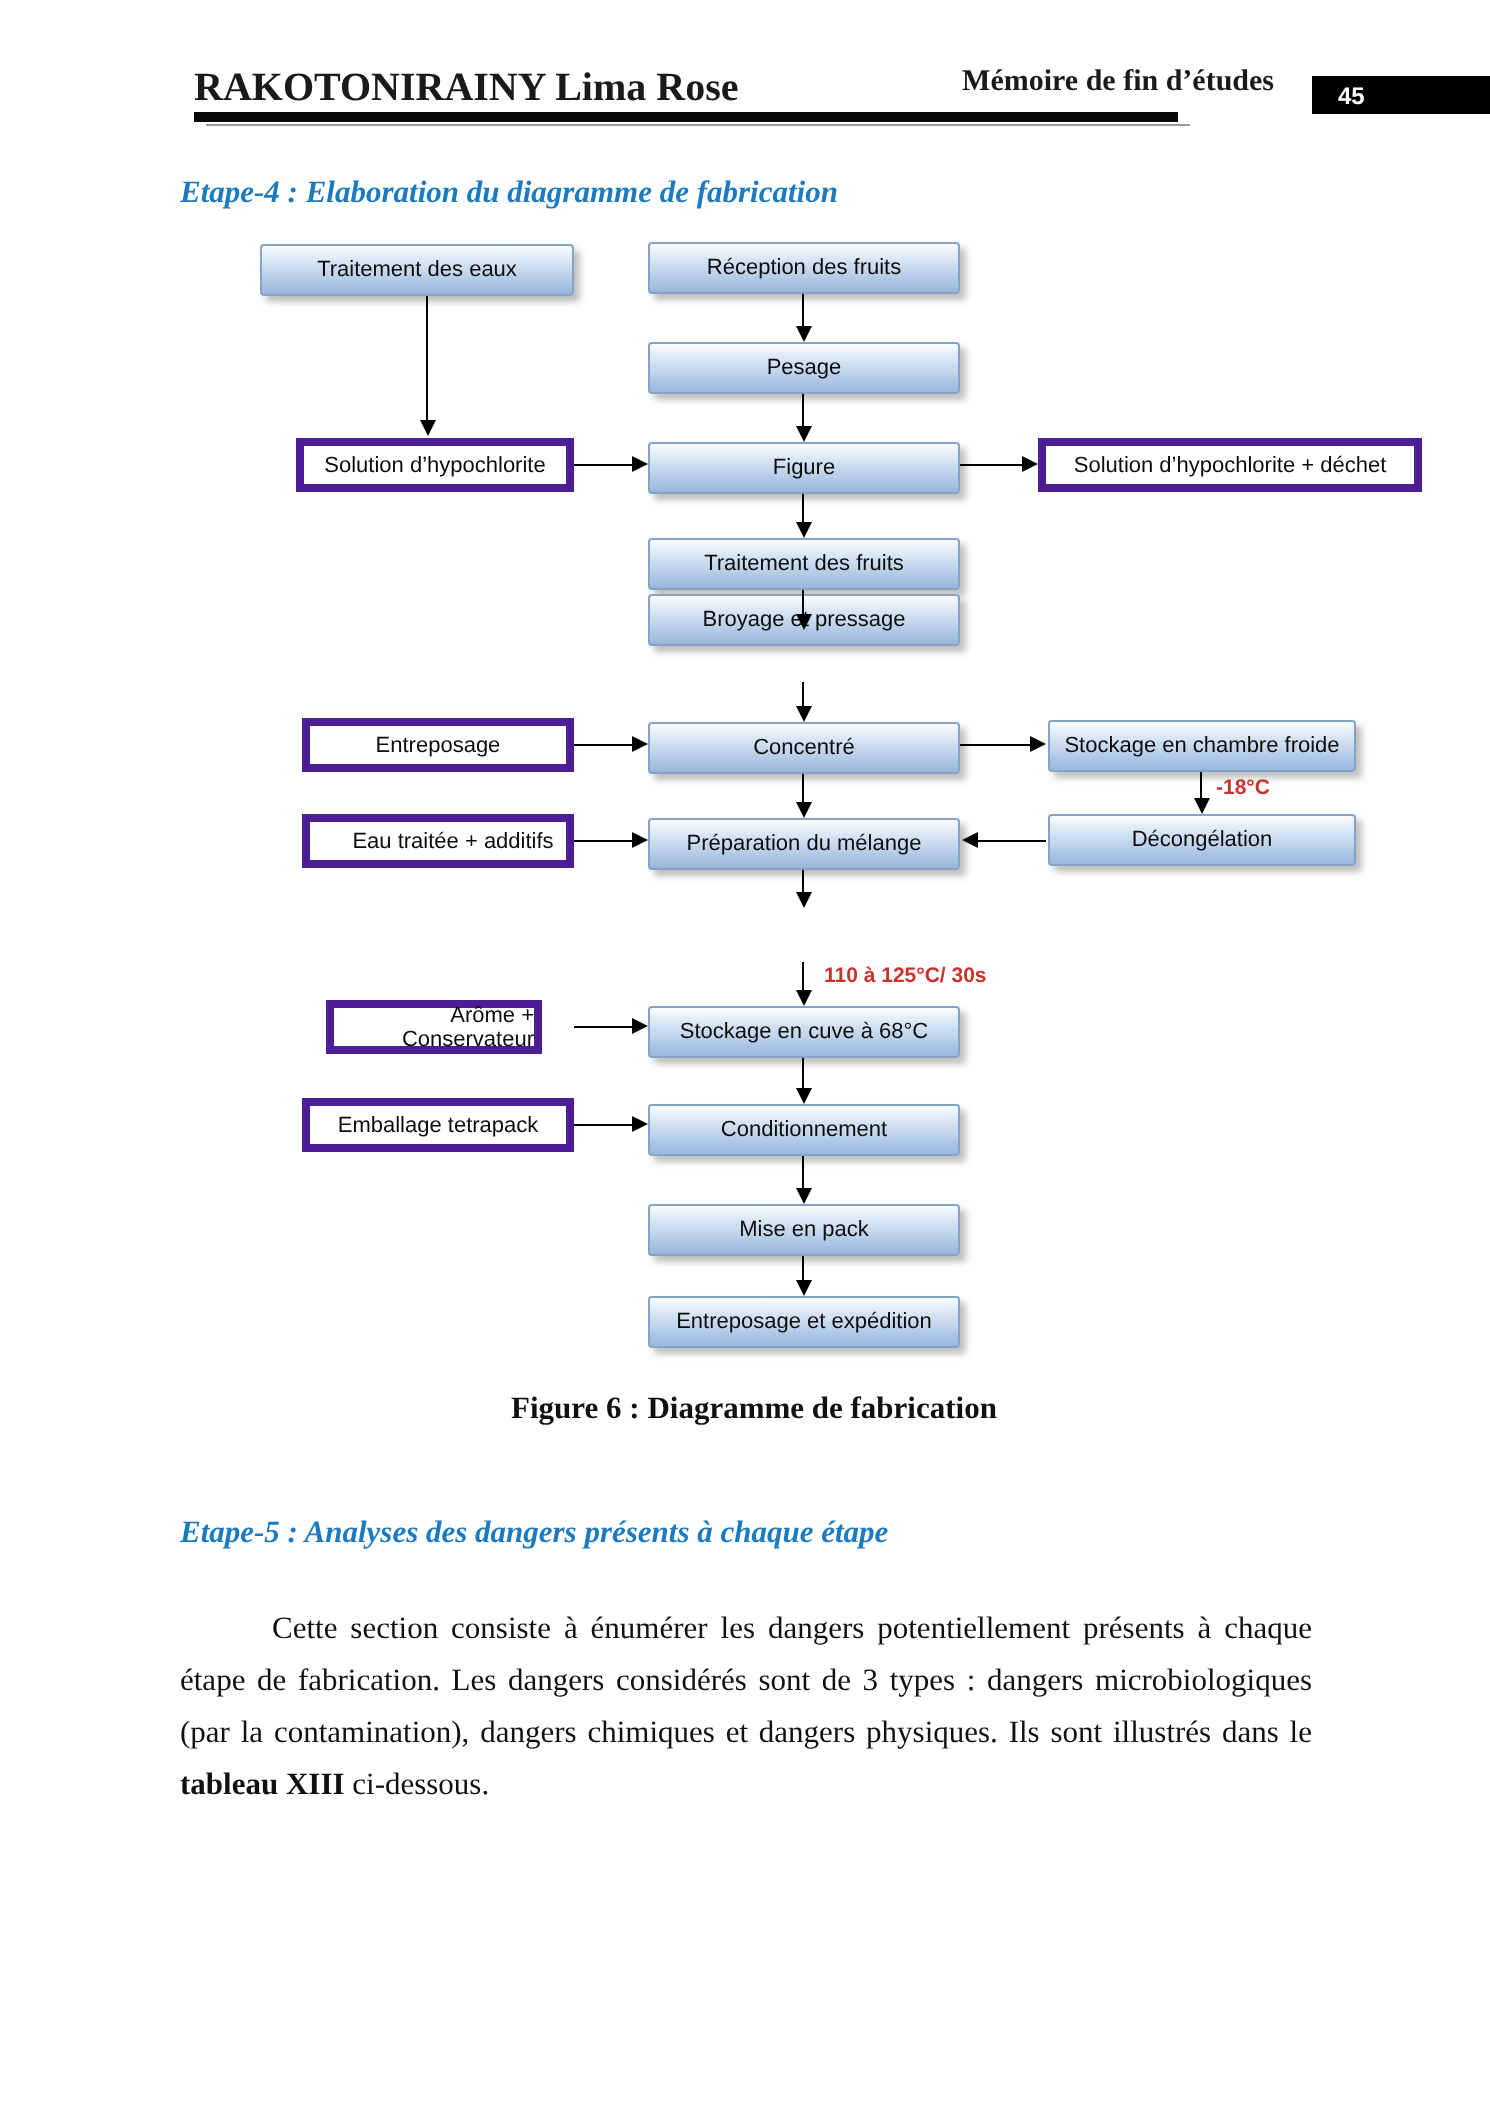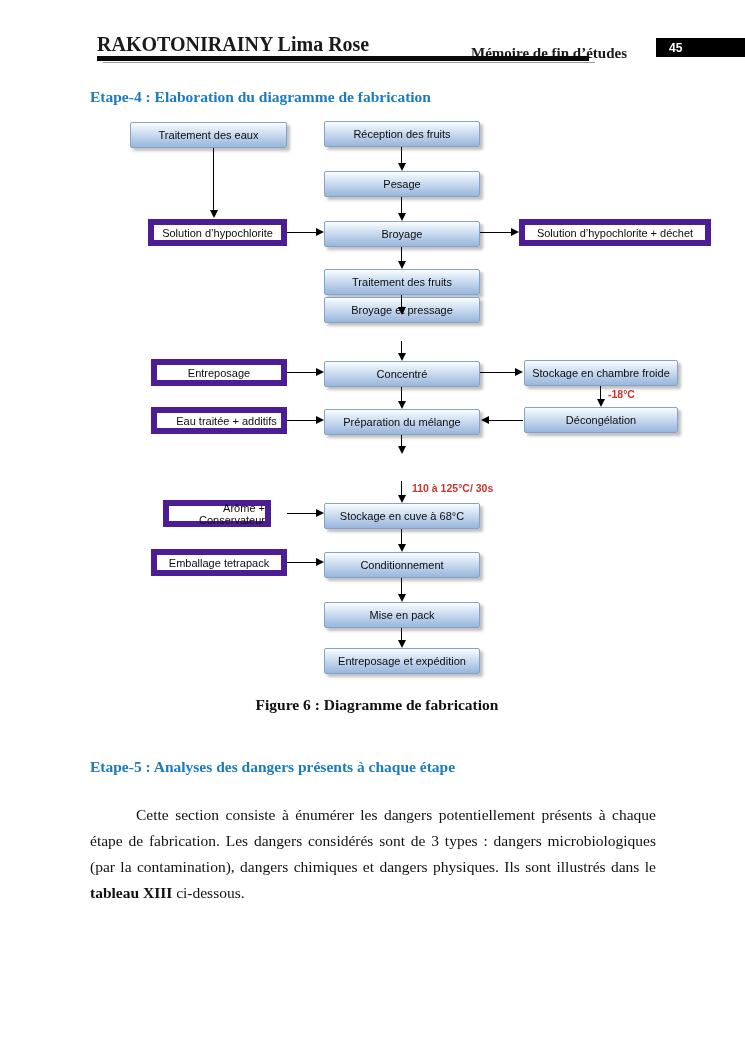--- a/index.html
+++ b/index.html
@@ -1,38 +1,38 @@
 <!DOCTYPE html>
 <html><head>
 <meta charset="utf-8">
 <style>
   html,body{margin:0;padding:0;background:#e8e8e8;}
   .page{position:relative;width:745px;height:1053px;background:#ffffff;margin:0 auto;
         font-family:"Liberation Serif",serif;overflow:hidden;}
 
   
   .hdr-author{position:absolute;left:97px;top:33px;font-size:20px;font-weight:bold;color:#1a1a1a;}
-  .hdr-title{position:absolute;right:118px;top:33px;font-size:15px;font-weight:bold;color:#1a1a1a;margin-top:12px;}
+  .hdr-title{position:absolute;right:108px;top:33px;font-size:15px;font-weight:bold;color:#1a1a1a;}
   .hdr-pagebox{position:absolute;left:656px;top:38px;width:89px;height:19px;background:#000;
         color:#fff;font-family:"Liberation Sans",sans-serif;font-size:12px;font-weight:bold;
         display:flex;align-items:center;padding-left:13px;box-sizing:border-box;}
   .rule-thick{position:absolute;left:97px;top:56px;width:492px;height:5px;background:#0a0a0a;}
   .rule-thin{position:absolute;left:103px;top:62px;width:492px;height:1px;background:#9a9a9a;}
 
   
-  .h-blue{position:absolute;left:90px;font-size:15.5px;font-weight:bold;color:#1c7bbf;}
+  .h-blue{position:absolute;left:90px;font-size:15.5px;font-weight:bold;color:#1c7bbf;font-style:italic;}
 
   
   .flow{position:absolute;left:0;top:0;width:745px;height:700px;}
   .bnode{position:absolute;box-sizing:border-box;height:26px;border:1px solid #84a3c6;border-radius:2px;
         background:linear-gradient(180deg,#fcfdff 0%,#e2edf8 22%,#c3d6ec 55%,#a8c2e2 82%,#9ab7dc 100%);
         box-shadow:3px 3px 3px rgba(130,130,130,.5);
         display:flex;align-items:center;justify-content:center;
         font-family:"Liberation Sans",sans-serif;font-size:11px;color:#0c0c0c;}
-  .wnode{position:absolute;box-sizing:border-box;height:27px;border:6px solid #4c1d95;background:#fff;
+  .wnode{position:absolute;box-sizing:border-box;height:27px;border:4px solid #4c1d95;background:#fff;
         display:flex;align-items:center;justify-content:center;
         font-family:"Liberation Sans",sans-serif;font-size:11px;color:#0c0c0c;}
   .vl{position:absolute;width:1px;background:#000;}
   .hl{position:absolute;height:1px;background:#000;}
   .ah{position:absolute;width:0;height:0;}
   .ah-down{border-left:4px solid transparent;border-right:4px solid transparent;border-top:8px solid #000;}
   .ah-right{border-top:4px solid transparent;border-bottom:4px solid transparent;border-left:8px solid #000;}
   .ah-left{border-top:4px solid transparent;border-bottom:4px solid transparent;border-right:8px solid #000;}
   .rednote{position:absolute;font-family:"Liberation Sans",sans-serif;font-size:10.5px;
         font-weight:bold;color:#c9342f;white-space:nowrap;}
@@ -55,21 +55,21 @@
   <div class="rule-thick"></div>
   <div class="rule-thin"></div>
 
   <div class="h-blue" style="top:88px;">Etape-4 : Elaboration du diagramme de fabrication</div>
 
   <div class="flow">
 
     <div class="bnode" style="left:130px;top:122px;width:157px;">Traitement des eaux</div>
     <div class="bnode" style="left:324px;top:121px;width:156px;">Réception des fruits</div>
     <div class="bnode" style="left:324px;top:171px;width:156px;">Pesage</div>
-    <div class="bnode" style="left:324px;top:221px;width:156px;">Broyage</div>
+    <div class="bnode" style="left:324px;top:221px;width:156px;">Figure</div>
     <div class="bnode" style="left:324px;top:269px;width:156px;">Traitement des fruits</div>
     <div class="bnode" style="left:324px;top:297px;width:156px;">Broyage et pressage</div>
     <div class="bnode" style="left:324px;top:361px;width:156px;">Concentré</div>
     <div class="bnode" style="left:524px;top:360px;width:154px;text-align:center;">Stockage en chambre froide</div>
     <div class="bnode" style="left:524px;top:407px;width:154px;">Décongélation</div>
     <div class="bnode" style="left:324px;top:409px;width:156px;">Préparation du mélange</div>
     <div class="bnode" style="left:324px;top:503px;width:156px;">Stockage en cuve à 68°C</div>
     <div class="bnode" style="left:324px;top:552px;width:156px;">Conditionnement</div>
     <div class="bnode" style="left:324px;top:602px;width:156px;">Mise en pack</div>
     <div class="bnode" style="left:324px;top:648px;width:156px;">Entreposage et expédition</div>

